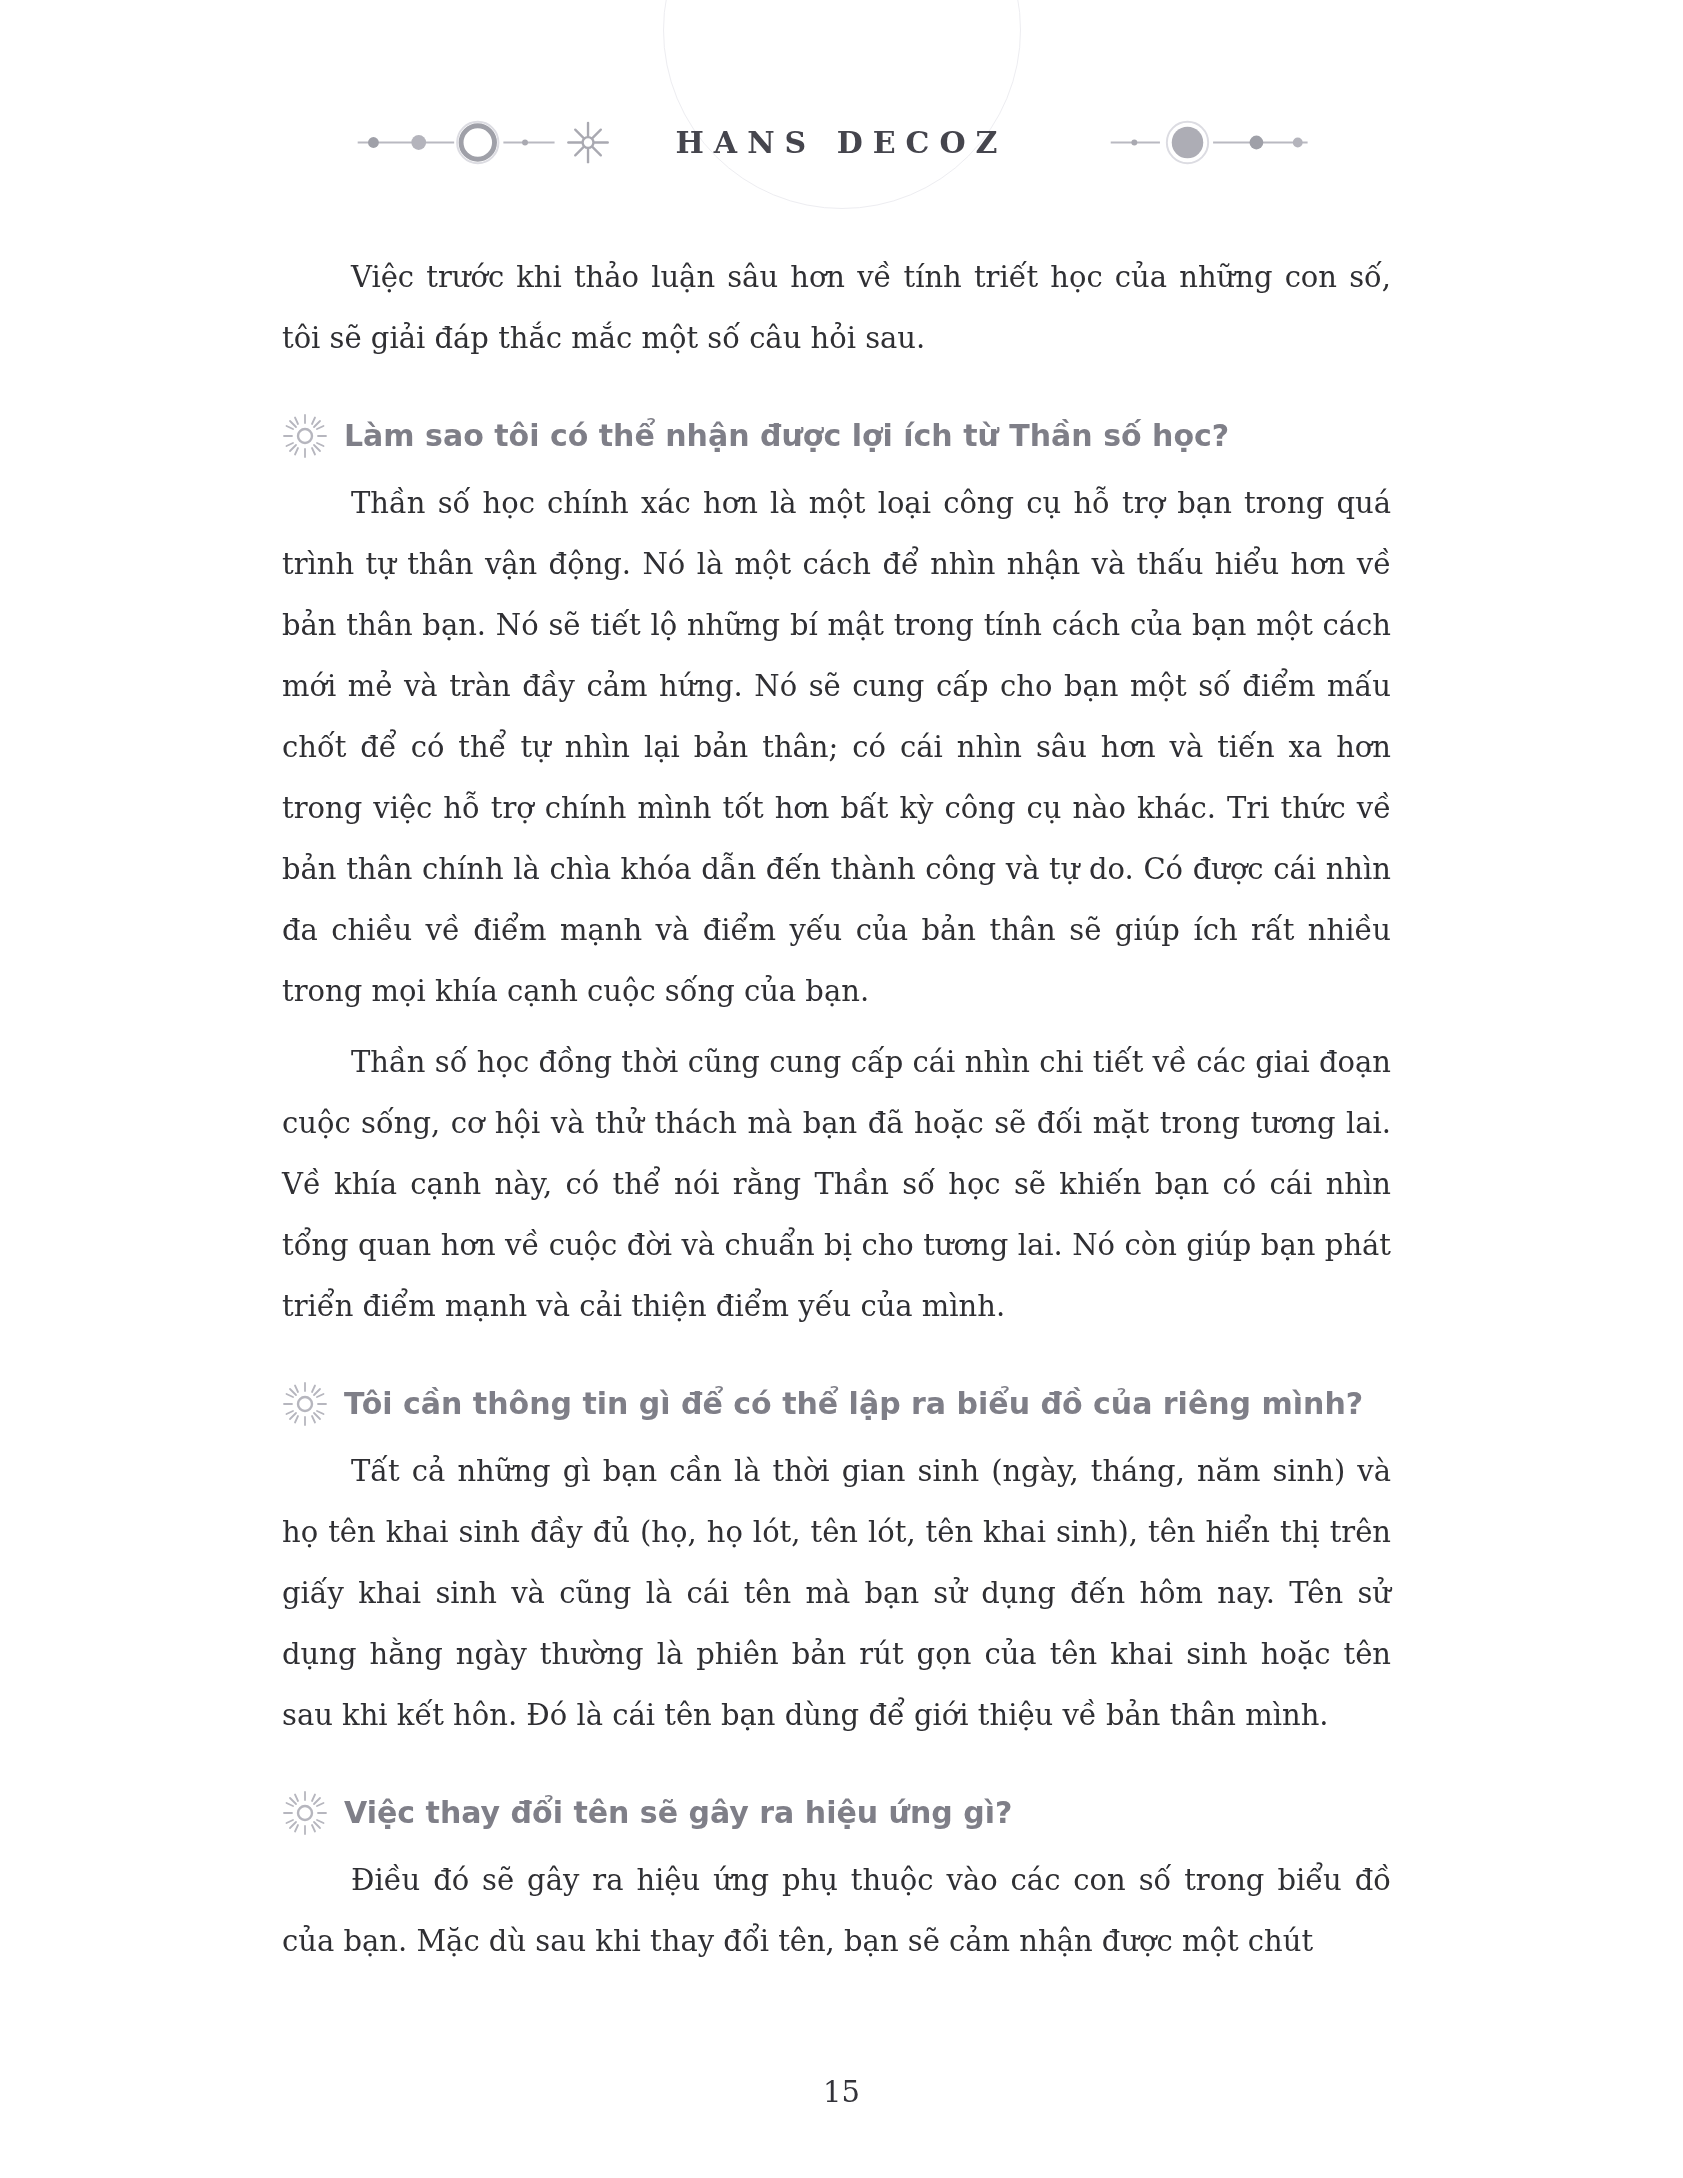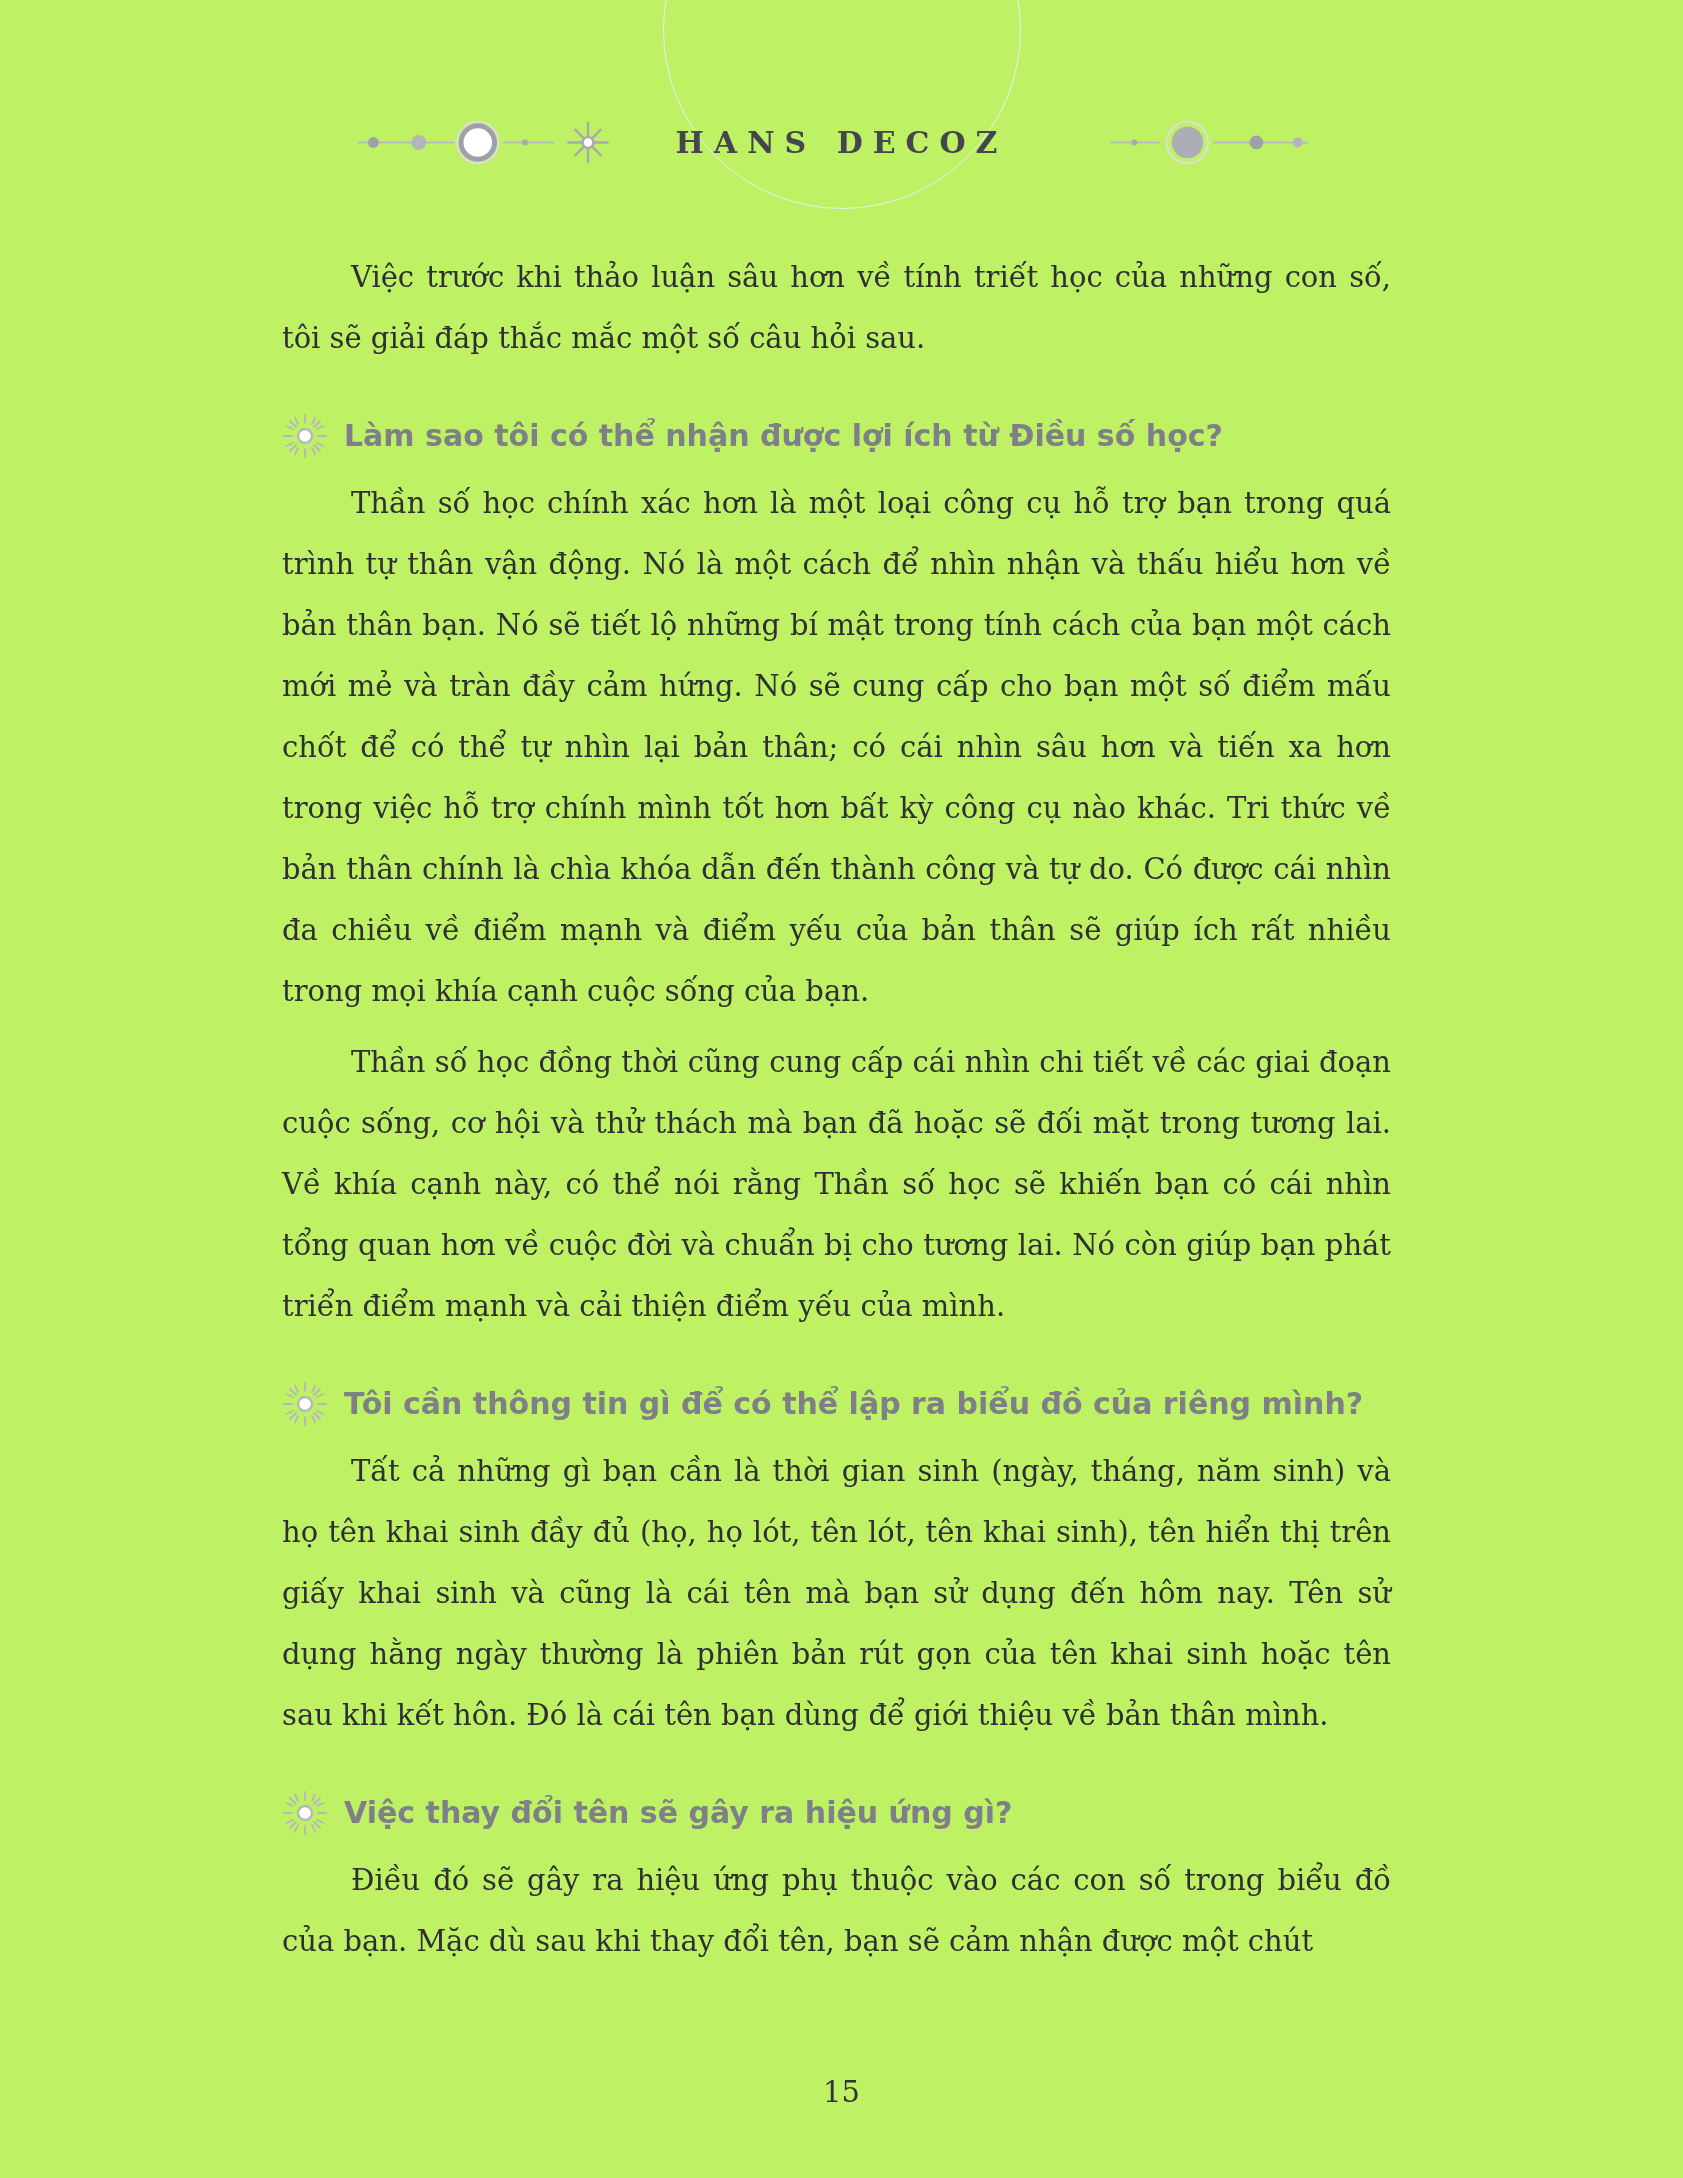--- a/index.html
+++ b/index.html
@@ -1,21 +1,21 @@
 <!DOCTYPE html>
 <html><head>
 <meta charset="utf-8">
 <style>
   html, body { margin: 0; padding: 0; background: #e9e9e9; }
   .page {
     position: relative;
     width: 1683px;
     height: 2178px;
     margin: 0 auto;
-    background: #bef264;
+    background: #ffffff;
     overflow: hidden;
     font-family: "DejaVu Serif", "Liberation Serif", serif;
     color: #2f2f33;
   }
   .header {
     position: relative;
     display: flex;
     justify-content: center;
     align-items: center;
     gap: 42px;
@@ -140,21 +140,21 @@
               <line x1="33" y1="4.5" x2="30" y2="11"></line>
                 <line x1="16" y1="35" x2="13" y2="41.5"></line>
               <line x1="4.5" y1="13" x2="11" y2="16"></line>
                 <line x1="35" y1="30" x2="41.5" y2="33"></line>
               <line x1="41.5" y1="13" x2="35" y2="16"></line>
                 <line x1="11" y1="30" x2="4.5" y2="33"></line>
             </g>
             <circle cx="23" cy="23" r="7" fill="#ffffff" stroke="#b6b6be" stroke-width="2.4"></circle>
           </svg>
         </span>
-        <h2>Làm sao tôi có thể nhận được lợi ích từ Điều số học?</h2>
+        <h2>Làm sao tôi có thể nhận được lợi ích từ Thần số học?</h2>
       </div>
       <p class="body">Thần số học chính xác hơn là một loại công cụ hỗ trợ bạn trong quá trình tự thân vận động. Nó là một cách để nhìn nhận và thấu hiểu hơn về bản thân bạn. Nó sẽ tiết lộ những bí mật trong tính cách của bạn một cách mới mẻ và tràn đầy cảm hứng. Nó sẽ cung cấp cho bạn một số điểm mấu chốt để có thể tự nhìn lại bản thân; có cái nhìn sâu hơn và tiến xa hơn trong việc hỗ trợ chính mình tốt hơn bất kỳ công cụ nào khác. Tri thức về bản thân chính là chìa khóa dẫn đến thành công và tự do. Có được cái nhìn đa chiều về điểm mạnh và điểm yếu của bản thân sẽ giúp ích rất nhiều trong mọi khía cạnh cuộc sống của bạn.</p>
       <p class="body">Thần số học đồng thời cũng cung cấp cái nhìn chi tiết về các giai đoạn cuộc sống, cơ hội và thử thách mà bạn đã hoặc sẽ đối mặt trong tương lai. Về khía cạnh này, có thể nói rằng Thần số học sẽ khiến bạn có cái nhìn tổng quan hơn về cuộc đời và chuẩn bị cho tương lai. Nó còn giúp bạn phát triển điểm mạnh và cải thiện điểm yếu của mình.</p>
     </section>
 
     <section>
       <div class="heading-row">
         <span class="sun">
           <svg width="46" height="46" viewBox="0 0 46 46">
             <g stroke="#b6b6be" stroke-width="1.8" stroke-linecap="round">

